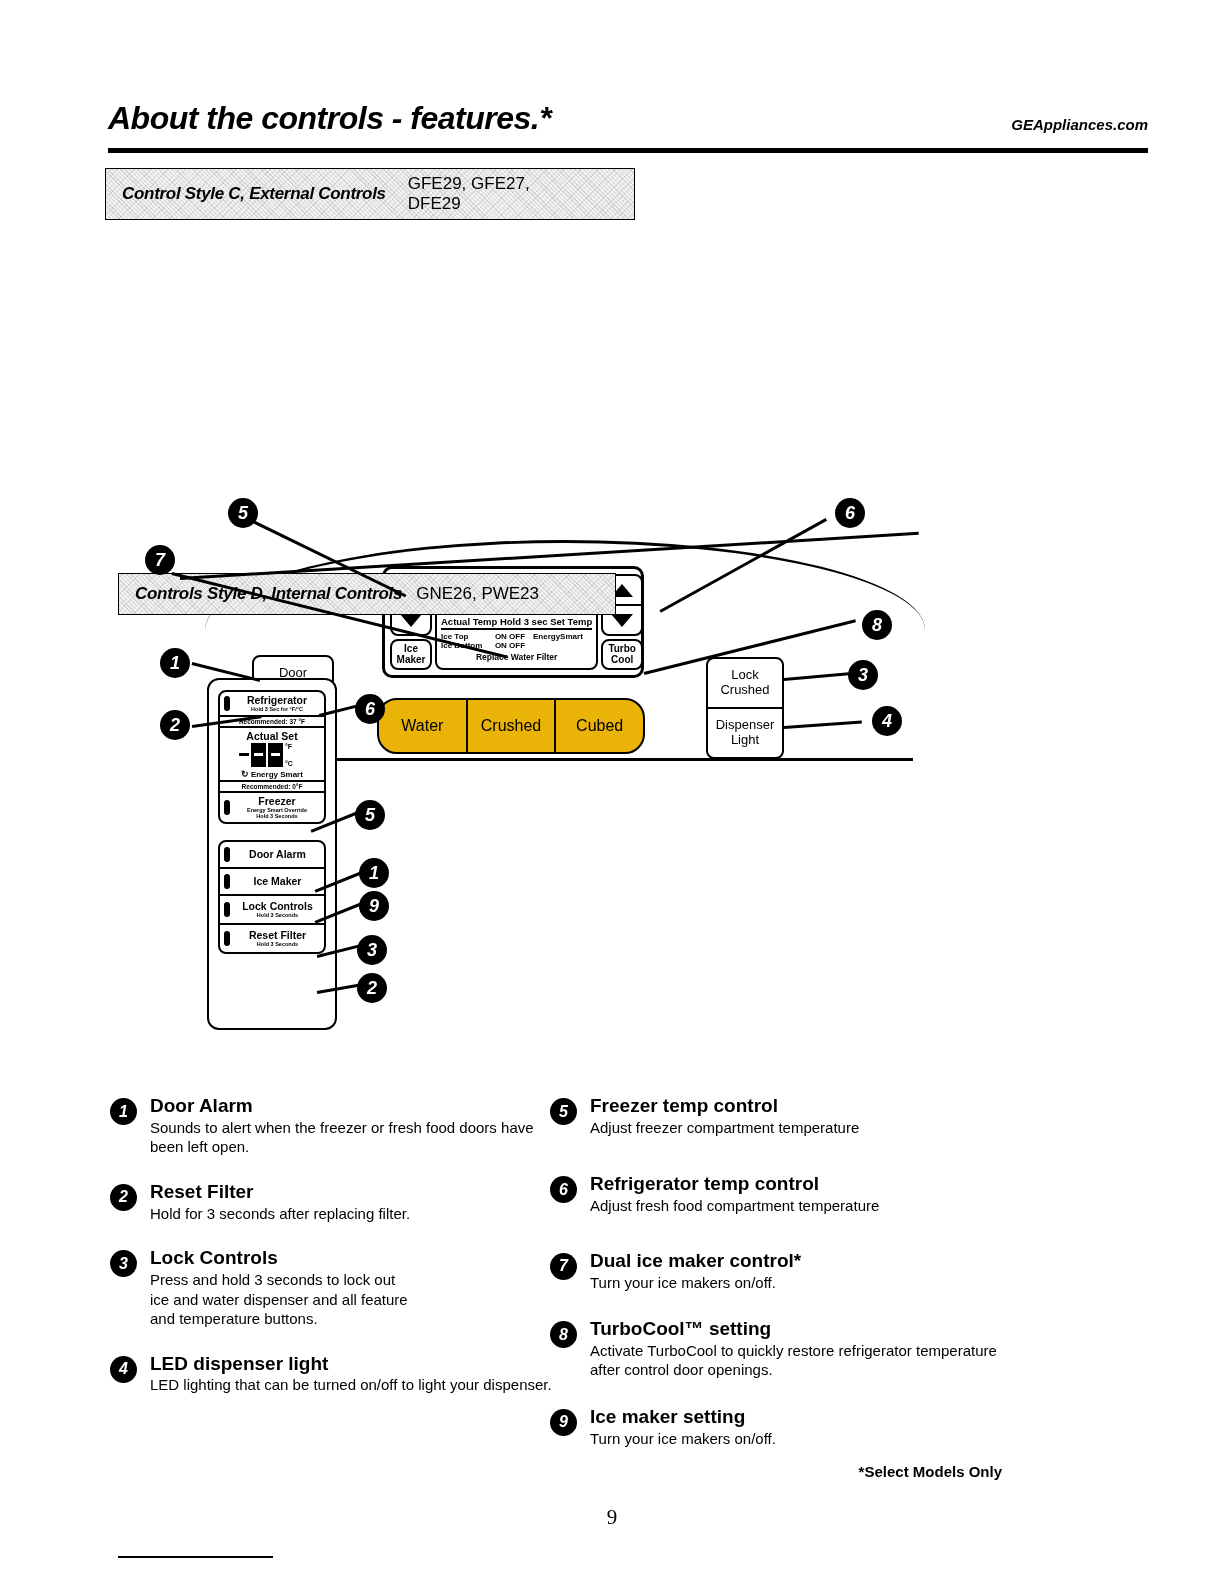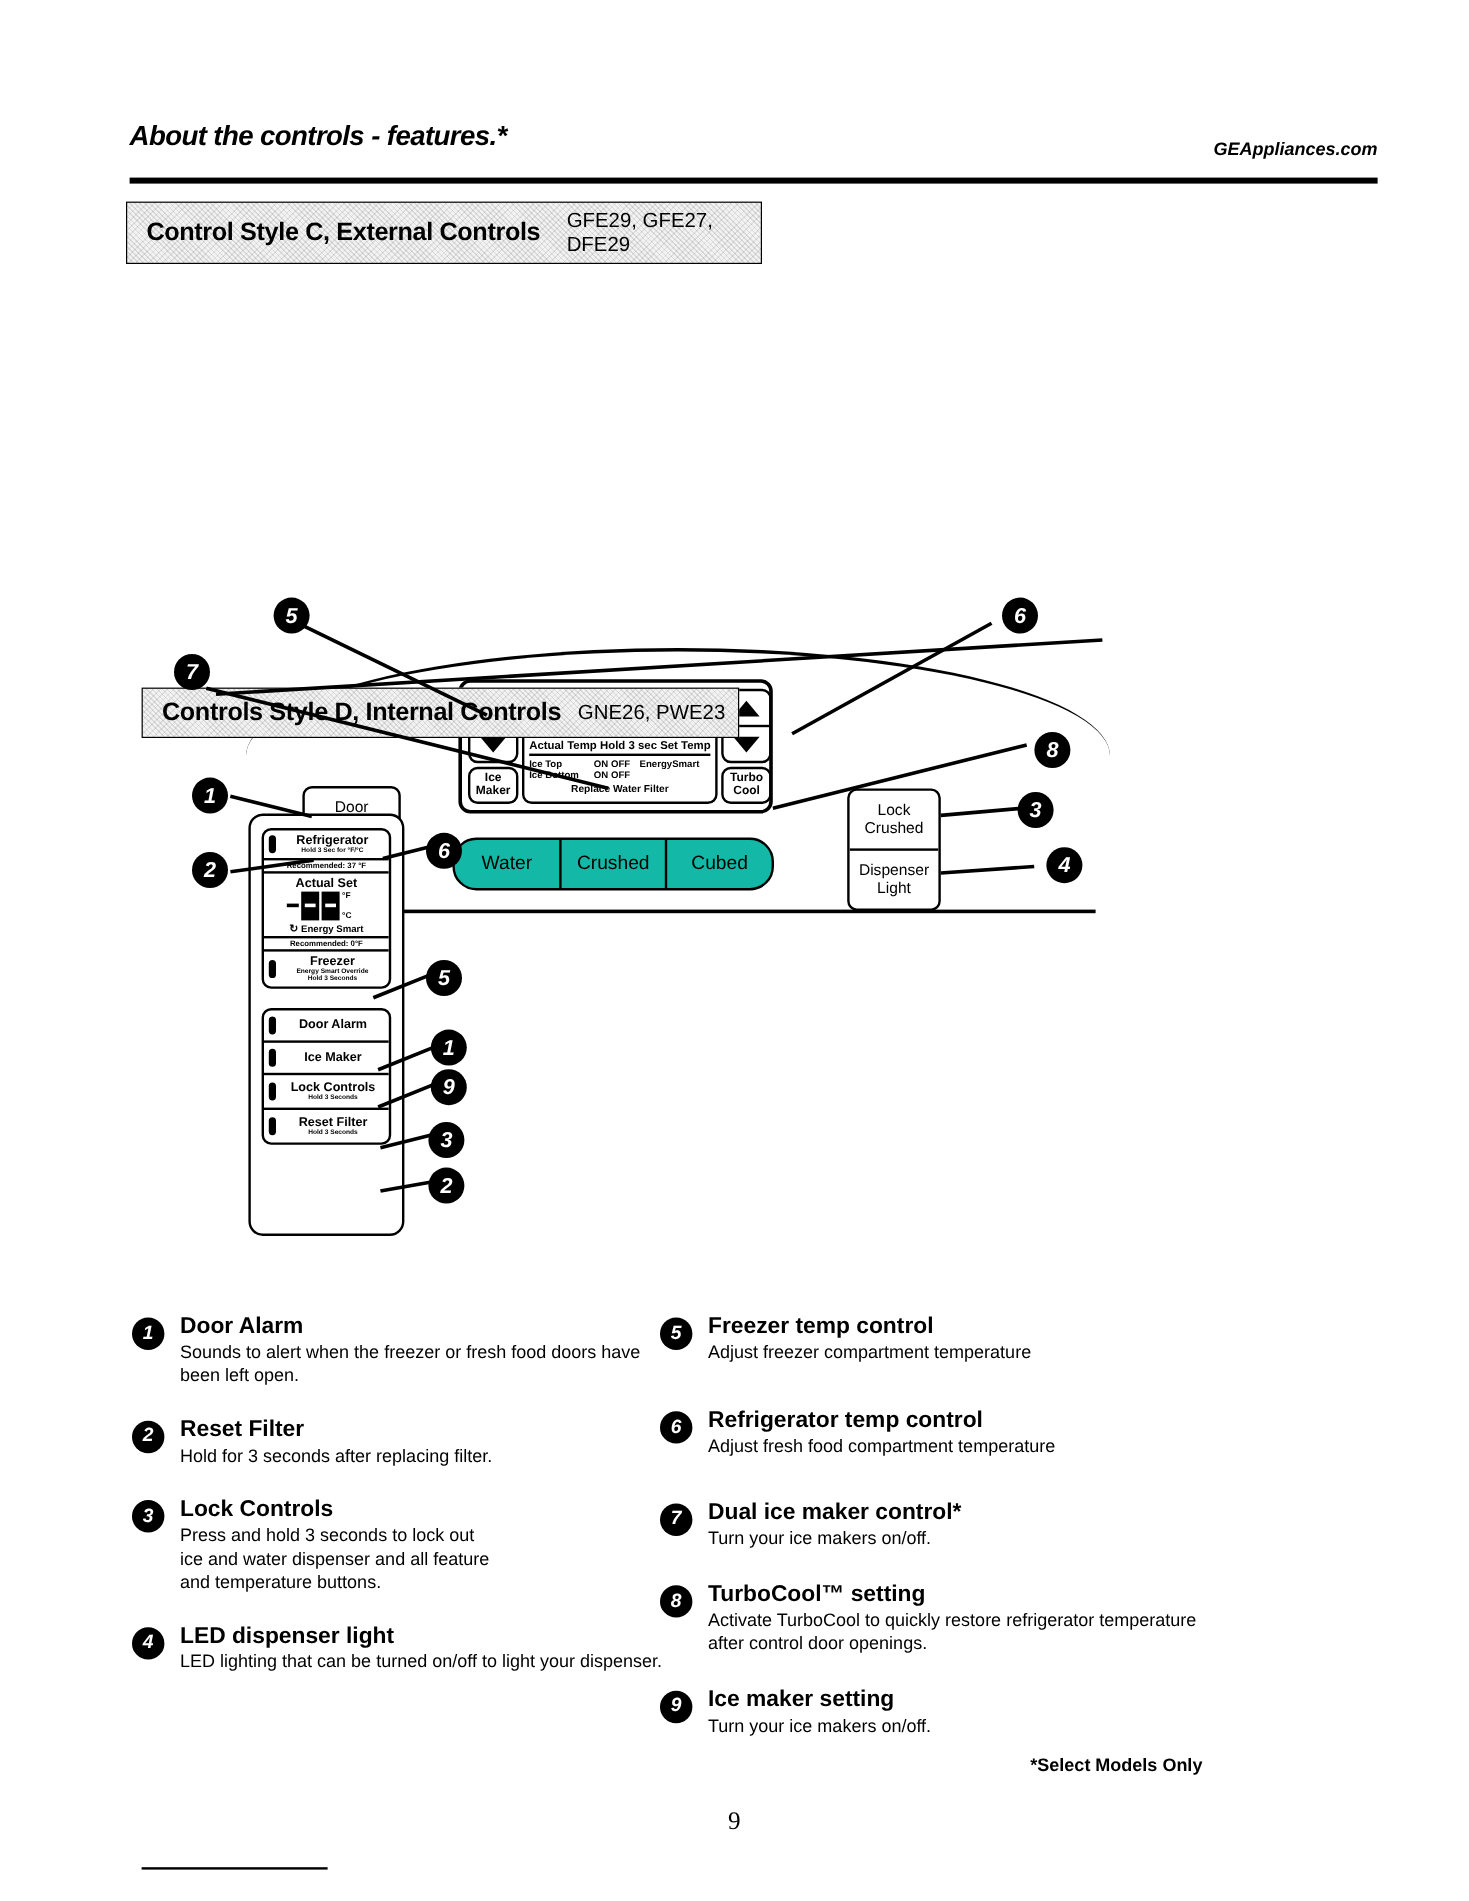--- a/index.html
+++ b/index.html
@@ -16,21 +16,21 @@
 
   .page { position: relative; width: 1224px; height: 1584px; }
 
   
   .header {
     position: absolute;
     left: 108px; top: 100px;
     width: 1040px;
   }
   .header-title {
-    font-size: 23px;
+    font-size: 32px;
     font-weight: bold;
     font-style: italic;
     letter-spacing: -0.5px;
     display: inline-block;
   }
   .header-site {
     position: absolute;
     right: 0; top: 16px;
     font-size: 15px;
     font-style: italic;
@@ -49,22 +49,23 @@
     border: 1px solid #000;
     background:
       repeating-linear-gradient(45deg, rgba(0,0,0,0.10) 0 1px, transparent 1px 3px),
       repeating-linear-gradient(-45deg, rgba(0,0,0,0.08) 0 1px, transparent 1px 4px),
       #f2f2f2;
     display: flex;
     align-items: center;
     padding-left: 16px;
   }
   .banner-title {
-    font-size: 21px;
-    font-weight: bold;
+    font-size: 17px;
+    font-weight: bold;
+    font-style: italic;
     letter-spacing: -0.3px;
   }
   .banner-models {
     margin-left: 22px;
     font-size: 17px;
     line-height: 1.15;
     font-weight: normal;
   }
   #banner-c { left: 105px; top: 168px; width: 530px; height: 52px; }
   #banner-d { left: 118px; top: 573px; width: 498px; height: 42px; }
@@ -228,25 +229,25 @@
     text-align: center;
     padding: 9px 4px;
   }
   .side-btn + .side-btn { border-top: 2.5px solid #000; }
   #block-left { left: 252px; top: 415px; width: 82px; }
   #block-right { left: 706px; top: 417px; width: 78px; }
 
   .dispense-bar {
     position: absolute;
     left: 377px; top: 458px;
-    width: 268px; height: 44px;
+    width: 268px; height: 56px;
     border: 2.5px solid #000;
     border-radius: 20px;
     display: flex;
-    background: #14b8a6;
+    background: #eab308;
     overflow: hidden;
   }
   .dispense-seg {
     flex: 1;
     display: flex;
     align-items: center;
     justify-content: center;
     font-size: 16px;
   }
   .dispense-seg + .dispense-seg { border-left: 2.5px solid #000; }

